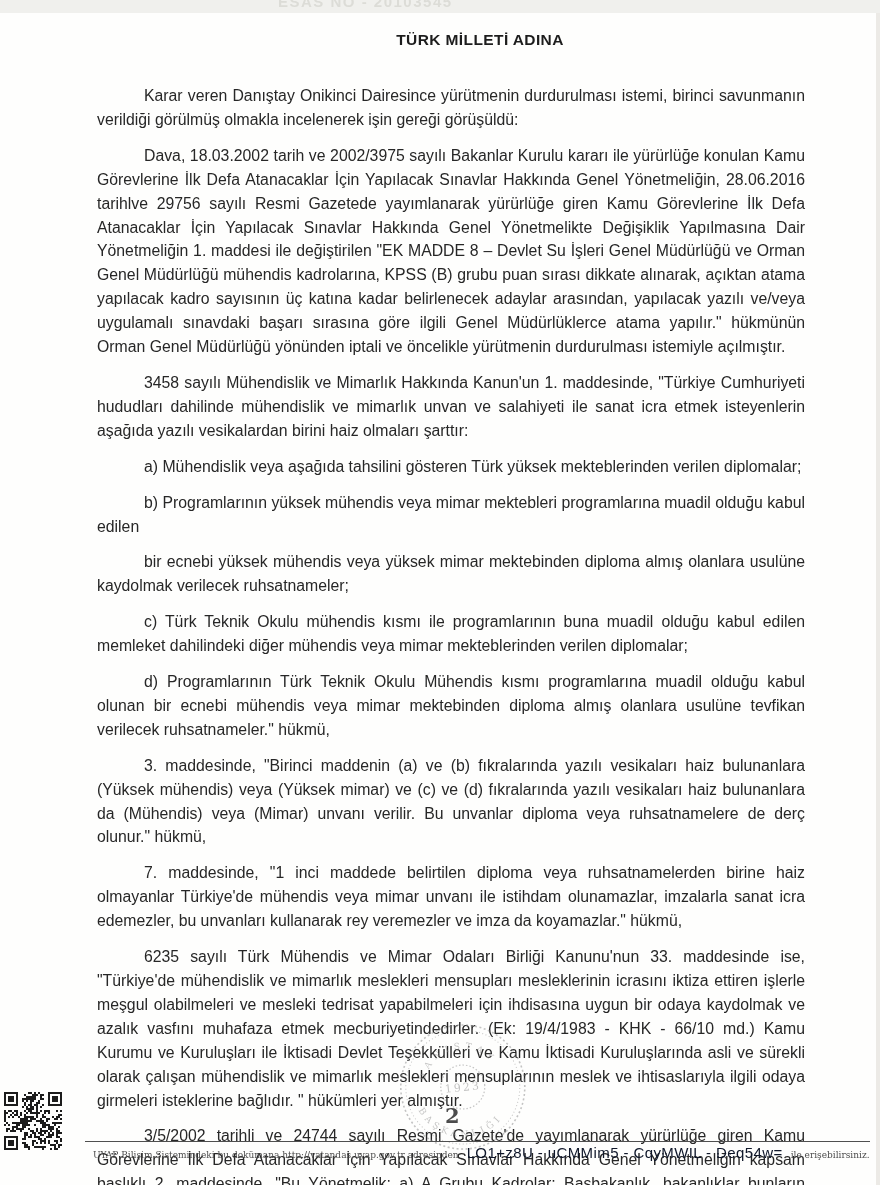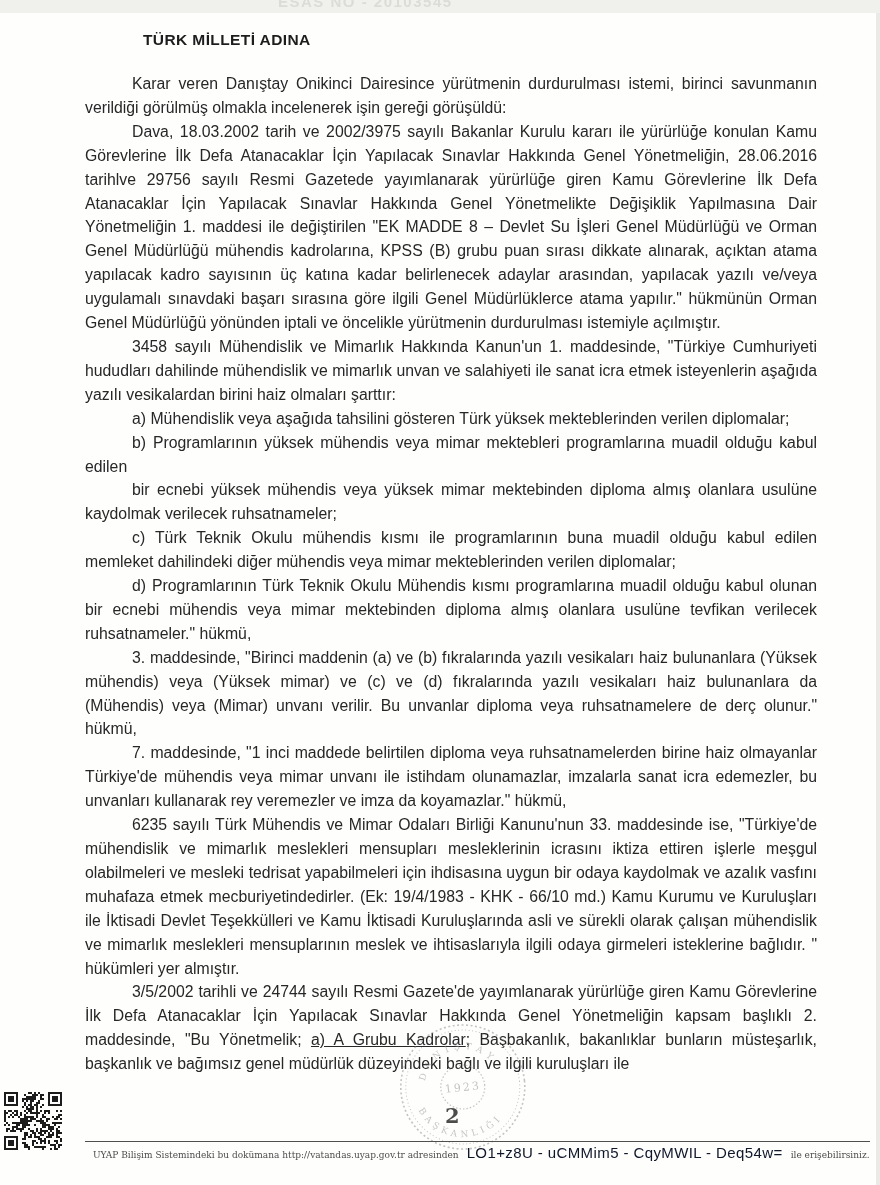--- a/index.html
+++ b/index.html
@@ -3,24 +3,24 @@
 <meta charset="utf-8">
 <style>
   html,body{margin:0;padding:0;background:#fff;}
   .page{position:relative;width:880px;height:1185px;background:#fefefd;overflow:hidden;
         font-family:"Liberation Sans",sans-serif;}
   .edge-right{position:absolute;top:0;right:0;width:4px;height:100%;background:#eceae6;}
   .topband{position:absolute;top:0;left:0;right:0;height:13px;background:#f0f0ed;overflow:hidden;}
   .watermark{position:absolute;top:-7px;left:278px;font-size:15px;font-weight:bold;
              color:#dcdcd7;letter-spacing:1.5px;}
   .title{position:absolute;top:31px;left:85px;width:732px;box-sizing:border-box;padding-left:58px;
-         font-weight:bold;font-size:15.5px;color:#1d1d1d;letter-spacing:.4px;}
+         text-align:center;font-weight:bold;font-size:15.5px;color:#1d1d1d;letter-spacing:.4px;}
   .docbody{position:absolute;top:72px;left:85px;width:732px;font-size:15.8px;line-height:23.9px;
            color:#272727;text-align:justify;}
-  .docbody p{margin:0;text-indent:47px;}
+  .docbody p{margin:12px;text-indent:47px;}
   .u{text-decoration:underline;}
   .qr{position:absolute;left:4px;top:1092px;width:58px;height:58px;}
   .stamp{position:absolute;left:363px;top:1007px;opacity:.5;transform:rotate(-6deg);}
   .pagenum{position:absolute;left:445px;top:1103px;font-family:"DejaVu Serif",serif;
            font-weight:bold;font-size:21px;color:#2e2e2e;opacity:.85;}
   .footline{position:absolute;left:85px;right:10px;top:1141px;border-top:1.6px solid #4f4f4f;}
   .footer{position:absolute;left:93px;top:1144px;display:flex;align-items:baseline;gap:8px;
           white-space:nowrap;}
   .f-small{font-size:9px;color:#4c4c4c;font-family:"DejaVu Serif",serif;}
   .f-code{font-size:15px;color:#0f172a;letter-spacing:.4px;}

